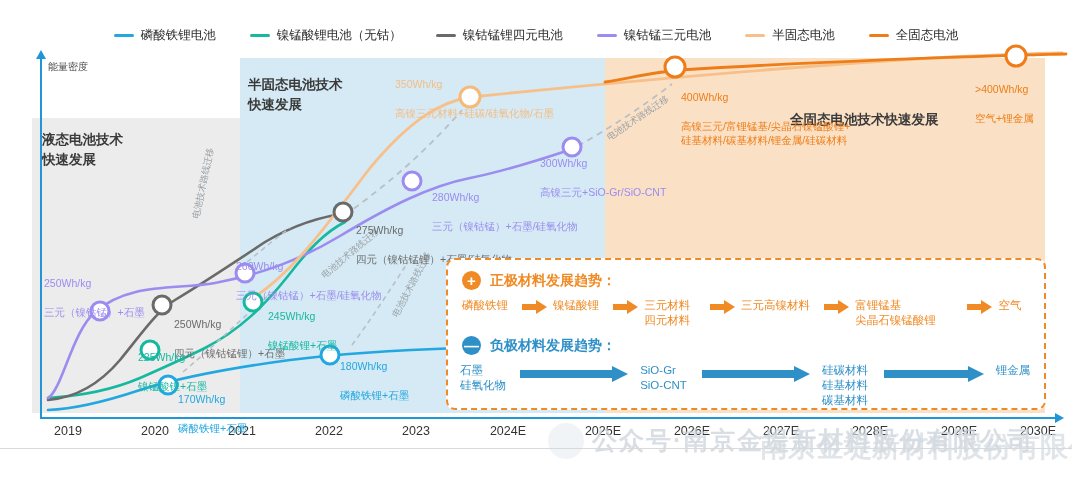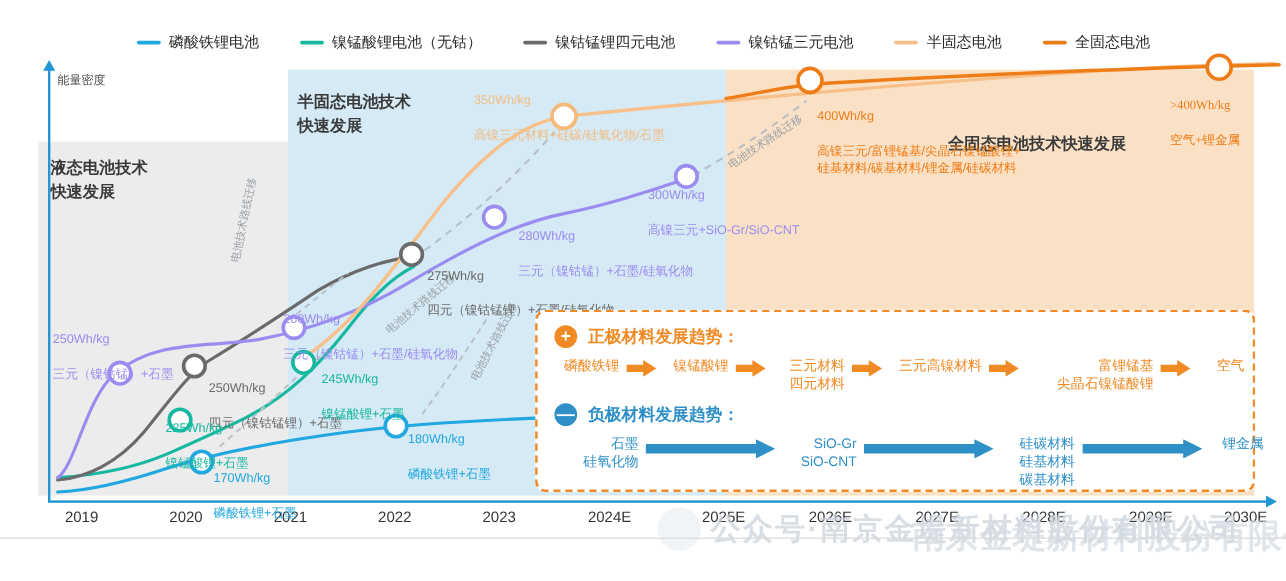--- a/index.html
+++ b/index.html
@@ -65,21 +65,21 @@
   }
   .mat-head{display:flex;align-items:center;gap:9px;}
   .badge{
     width:19px;height:19px;border-radius:50%;background:#f08a24;color:#fff;
     display:flex;align-items:center;justify-content:center;
     font-size:15px;font-weight:bold;line-height:1;flex:none;
   }
   .badge.minus{background:#2f90c8;}
   .mat-title{font-size:14px;font-weight:bold;color:#f08a24;text-align:center;}
   .mat-title.blue{color:#2f90c8;}
-  .mat-row{display:flex;align-items:flex-start;gap:6px;text-align:right;}
+  .mat-row{display:flex;align-items:flex-start;gap:6px;}
   .mat-cell{font-size:11.5px;color:#f08a24;line-height:1.3;white-space:pre-line;}
   .mat-cell.blue{color:#2f90c8;}
   .arrow-o{flex:none;margin-top:2px;}
   .arrow-b{flex:none;margin-top:3px;}
 
   
   .footrule{position:absolute;left:0;top:448px;width:1072px;height:1px;background:#d9d9d9;}
   .source{position:absolute;left:8px;top:458px;font-size:12px;color:#222;font-style:italic;}
 
   
@@ -249,21 +249,21 @@
     <div>350Wh/kg</div>
     <div>高镍三元材料+硅碳/硅氧化物/石墨</div>
   </div>
 
   <div class="ann" style="left:681px;top:76px;color:#ef7d17;">
     <div>400Wh/kg</div>
     <div>高镍三元/富锂锰基/尖晶石镍锰酸锂+
 硅基材料/碳基材料/锂金属/硅碳材料</div>
   </div>
 
-  <div class="ann" style="left:975px;top:68px;color:#ef7d17;font-family:Liberation Serif, serif;">
+  <div class="ann" style="left:975px;top:68px;color:#ef7d17;">
     <div>&gt;400Wh/kg</div>
     <div>空气+锂金属</div>
   </div>
 
   <div class="matbox">
 
     <div class="mat-head" style="position:absolute;left:14px;top:11px;">
       <span class="badge">+</span>
       <span class="mat-title">正极材料发展趋势：</span>
     </div>
@@ -292,21 +292,21 @@
           <path d="M0 4 H14 V0 L25 7 L14 14 V10 H0 Z" fill="#f08a24"></path>
         </svg>
       <span class="mat-cell" style="width:40px;">空气</span>
     </div>
 
     <div class="mat-head" style="position:absolute;left:14px;top:76px;">
       <span class="badge minus">—</span>
       <span class="mat-title blue">负极材料发展趋势：</span>
     </div>
 
-    <div class="mat-row" style="position:absolute;left:30px;top:103px;width:575px;">
+    <div class="mat-row" style="position:absolute;left:12px;top:103px;width:575px;">
       <span class="mat-cell blue" style="width:66px;">石墨
 硅氧化物</span>
       <svg class="arrow-b" width="108" height="16" viewBox="0 0 108 16">
           <path d="M0 4 H92 V0 L108 8 L92 16 V12 H0 Z" fill="#2f90c8"></path>
         </svg>
       <span class="mat-cell blue" style="width:68px;margin-left:6px;">SiO-Gr
 SiO-CNT</span>
       <svg class="arrow-b" width="108" height="16" viewBox="0 0 108 16">
           <path d="M0 4 H92 V0 L108 8 L92 16 V12 H0 Z" fill="#2f90c8"></path>
         </svg>

